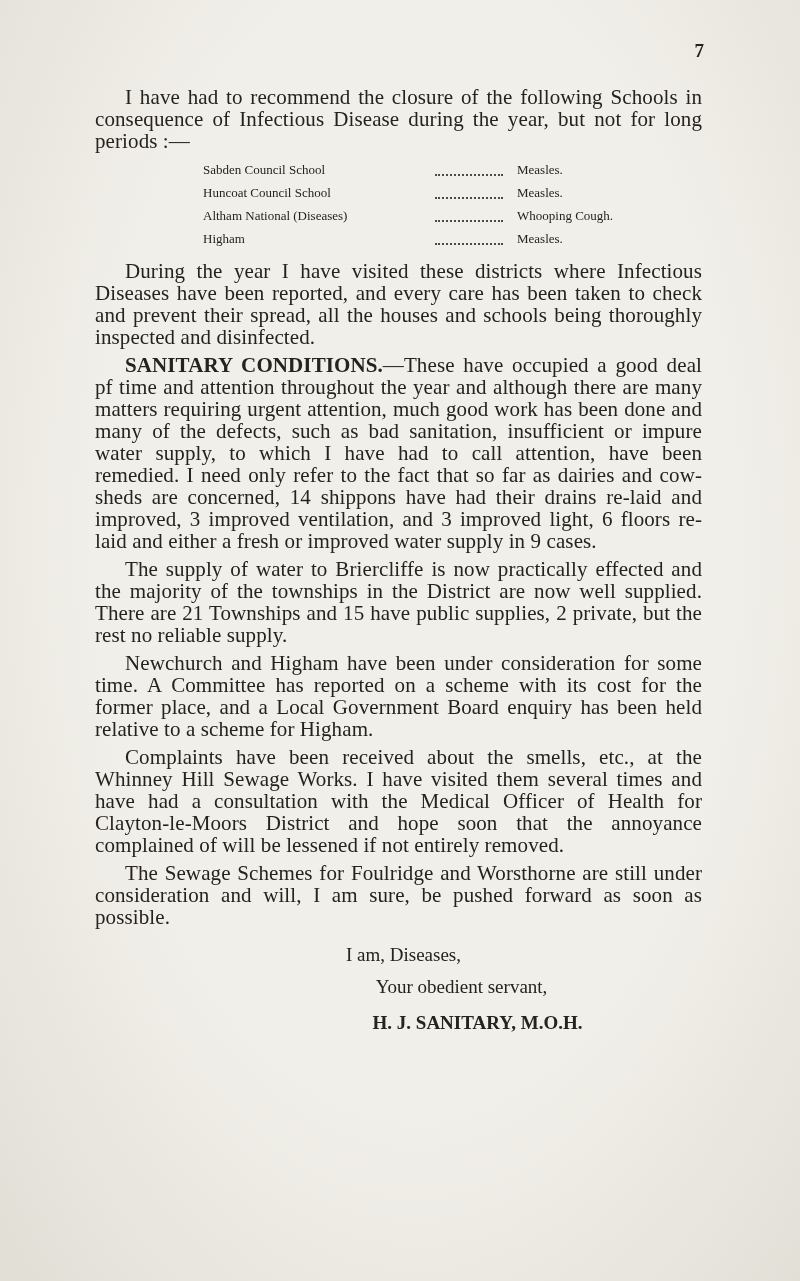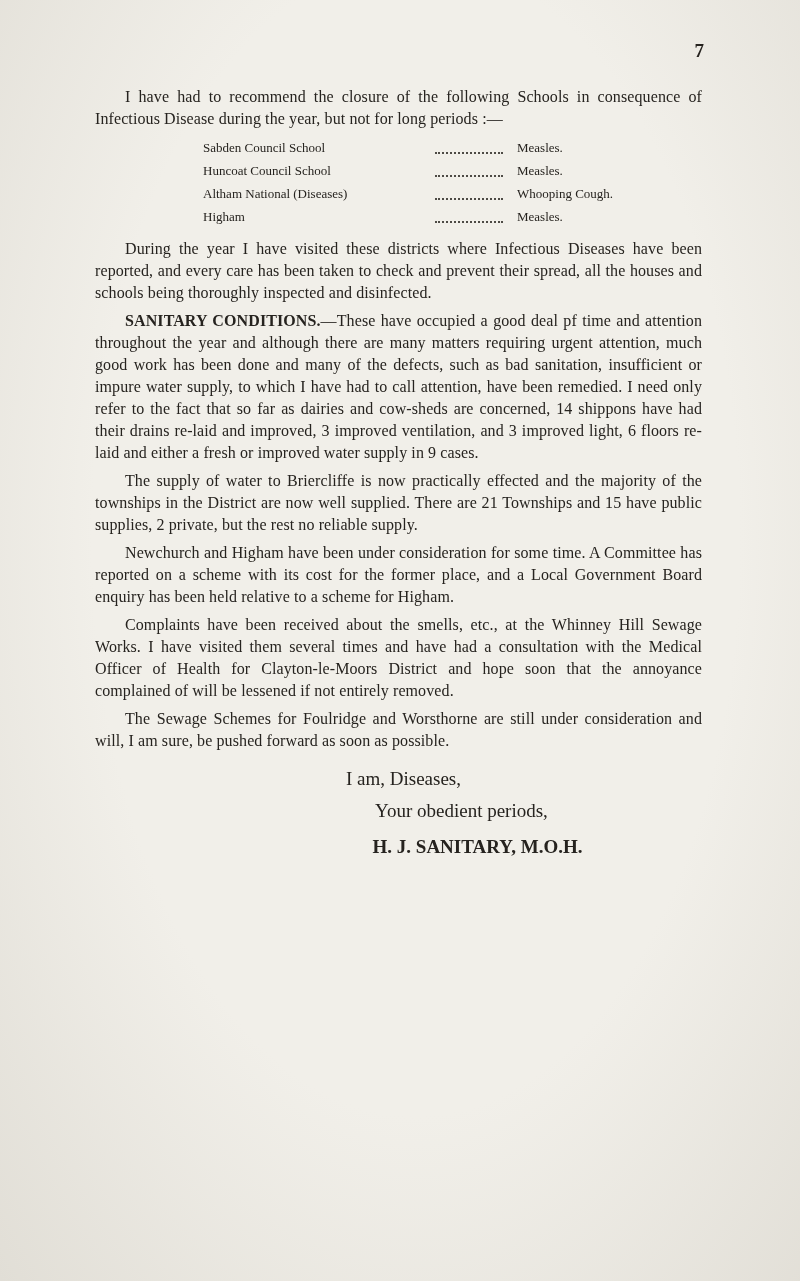--- a/index.html
+++ b/index.html
@@ -19,21 +19,21 @@
   }
   .page-number {
     text-align: right;
     font-weight: bold;
     font-size: 19px;
     padding-right: 8px;
     margin-bottom: 24px;
   }
   p.para {
     margin: 0 10px 6px 0;
-    font-size: 16px;
+    font-size: 21px;
     line-height: 22px;
     text-align: justify;
     text-indent: 30px;
     letter-spacing: 0.1px;
   }
   .run-bold { font-weight: bold; }
   .school-list {
     margin: 6px 0 10px 0;
     padding-left: 108px;
     font-size: 13px;
@@ -94,17 +94,17 @@
 
   <p class="para"><span class="run-bold">SANITARY CONDITIONS.</span><span>—These have occupied a good deal pf time and attention throughout the year and although there are many matters requiring urgent attention, much good work has been done and many of the defects, such as bad sanitation, insufficient or impure water supply, to which I have had to call attention, have been remedied. I need only refer to the fact that so far as dairies and cow-sheds are concerned, 14 shippons have had their drains re-laid and improved, 3 improved ventilation, and 3 improved light, 6 floors re-laid and either a fresh or improved water supply in 9 cases.</span></p>
 
   <p class="para">The supply of water to Briercliffe is now practically effected and the majority of the townships in the District are now well supplied. There are 21 Townships and 15 have public supplies, 2 private, but the rest no reliable supply.</p>
   <p class="para">Newchurch and Higham have been under consideration for some time. A Committee has reported on a scheme with its cost for the former place, and a Local Government Board enquiry has been held relative to a scheme for Higham.</p>
   <p class="para">Complaints have been received about the smells, etc., at the Whinney Hill Sewage Works. I have visited them several times and have had a consultation with the Medical Officer of Health for Clayton-le-Moors District and hope soon that the annoyance complained of will be lessened if not entirely removed.</p>
   <p class="para">The Sewage Schemes for Foulridge and Worsthorne are still under consideration and will, I am sure, be pushed forward as soon as possible.</p>
 
   <div class="closing">
     <p class="salutation">I am, Diseases,</p>
-    <p class="valediction">Your obedient periods,</p>
+    <p class="valediction">Your obedient servant,</p>
     <p class="signature">H. J. SANITARY, M.O.H.</p>
   </div>
 
 </div>
 
 </body></html>

